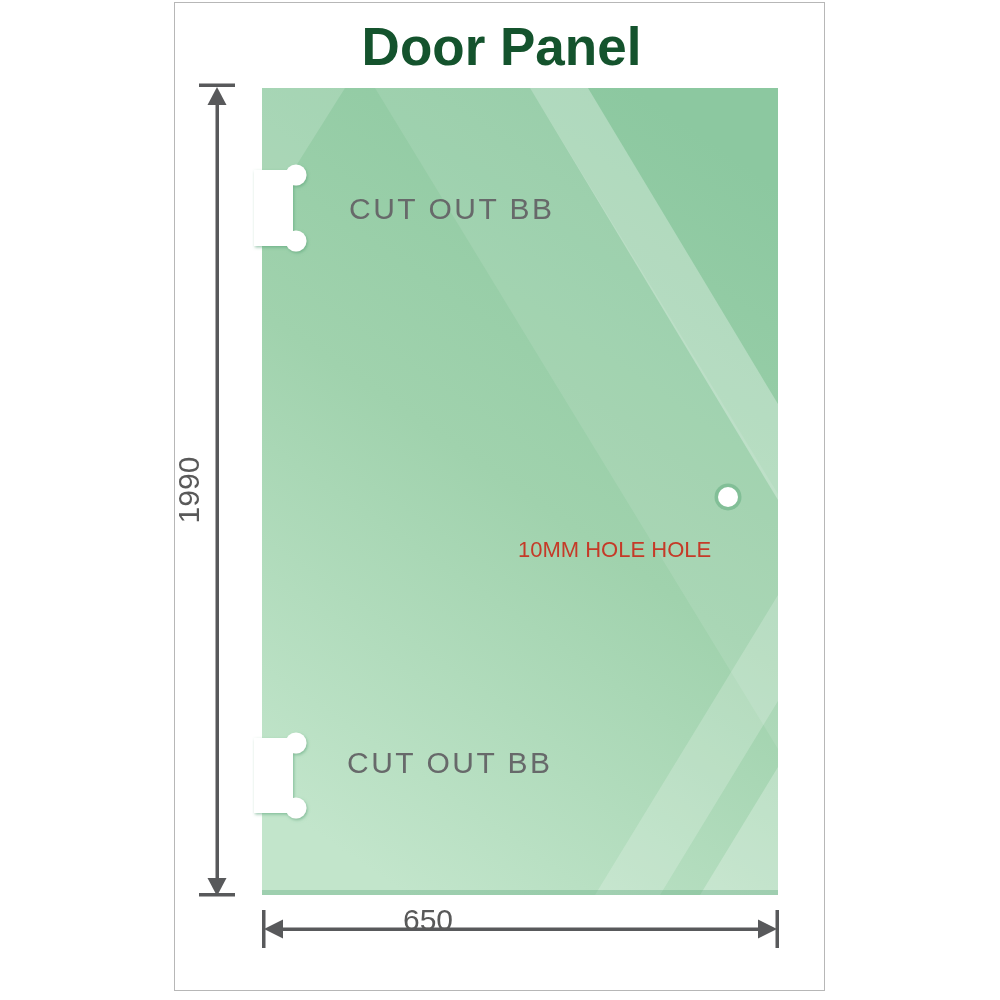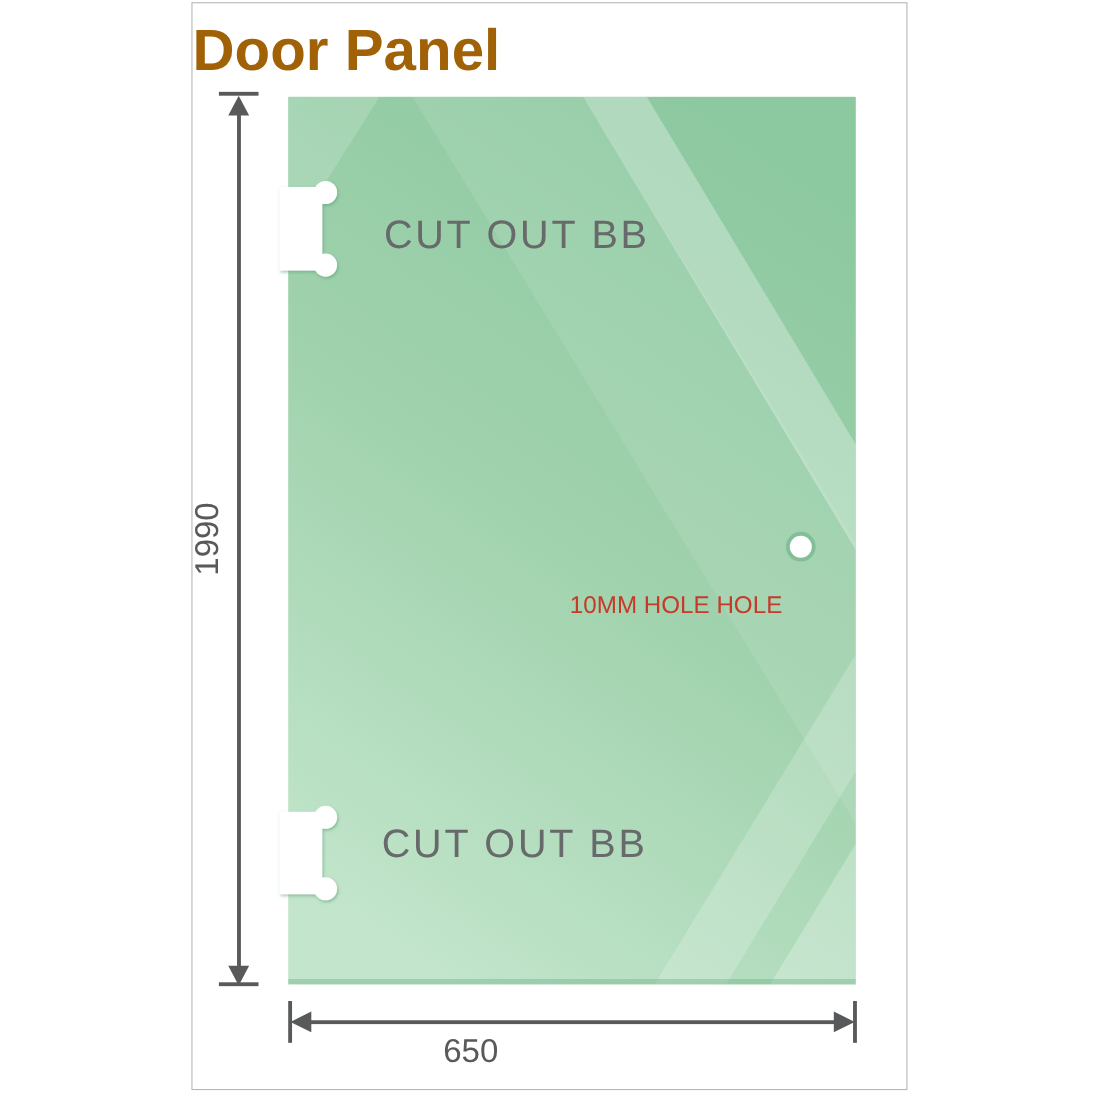--- a/index.html
+++ b/index.html
@@ -6,41 +6,41 @@
   body{
     width:1000px;height:1000px;position:relative;background:#ffffff;
     font-family:"Liberation Sans", sans-serif;overflow:hidden;
   }
   .frame{
     position:absolute;left:174px;top:2px;width:651px;height:989px;
     border:1px solid #b7b7b7;background:#ffffff;box-sizing:border-box;
   }
   svg.diagram{position:absolute;left:0;top:0;width:1000px;height:1000px;}
   .page-title{
-    position:absolute;left:175px;top:16px;width:653px;
-    font-size:53px;font-weight:bold;color:#a16207;letter-spacing:0px;
+    position:absolute;left:175px;top:16px;width:653px;text-align:center;
+    font-size:53px;font-weight:bold;color:#14532d;letter-spacing:0px;
   }
   .cutout-label{
-    position:absolute;font-size:36px;color:#67696a;letter-spacing:2.5px;
+    position:absolute;font-size:30px;color:#67696a;letter-spacing:2.5px;
     white-space:nowrap;
   }
   .cutout-label.top{left:349px;top:192px;}
   .cutout-label.bottom{left:347px;top:746px;}
   .hole-label{
     position:absolute;left:518px;top:537px;font-size:22px;color:#c53a28;
     white-space:nowrap;
   }
   .dim-label{
     position:absolute;font-size:30px;color:#595959;white-space:nowrap;
   }
   .dim-label.height{
     left:189px;top:490px;transform:translate(-50%,-50%) rotate(-90deg);
   }
   .dim-label.width{
-    left:428px;top:956px;transform:translate(-50%,-50%);
+    left:428px;top:920px;transform:translate(-50%,-50%);
   }
 </style>
 </head>
 <body>
 
 <div class="frame"></div>
 
 <svg class="diagram" viewBox="0 0 1000 1000" aria-hidden="true">
   <defs>
     <linearGradient id="glassGrad" x1="0.72" y1="0" x2="0.28" y2="1">

